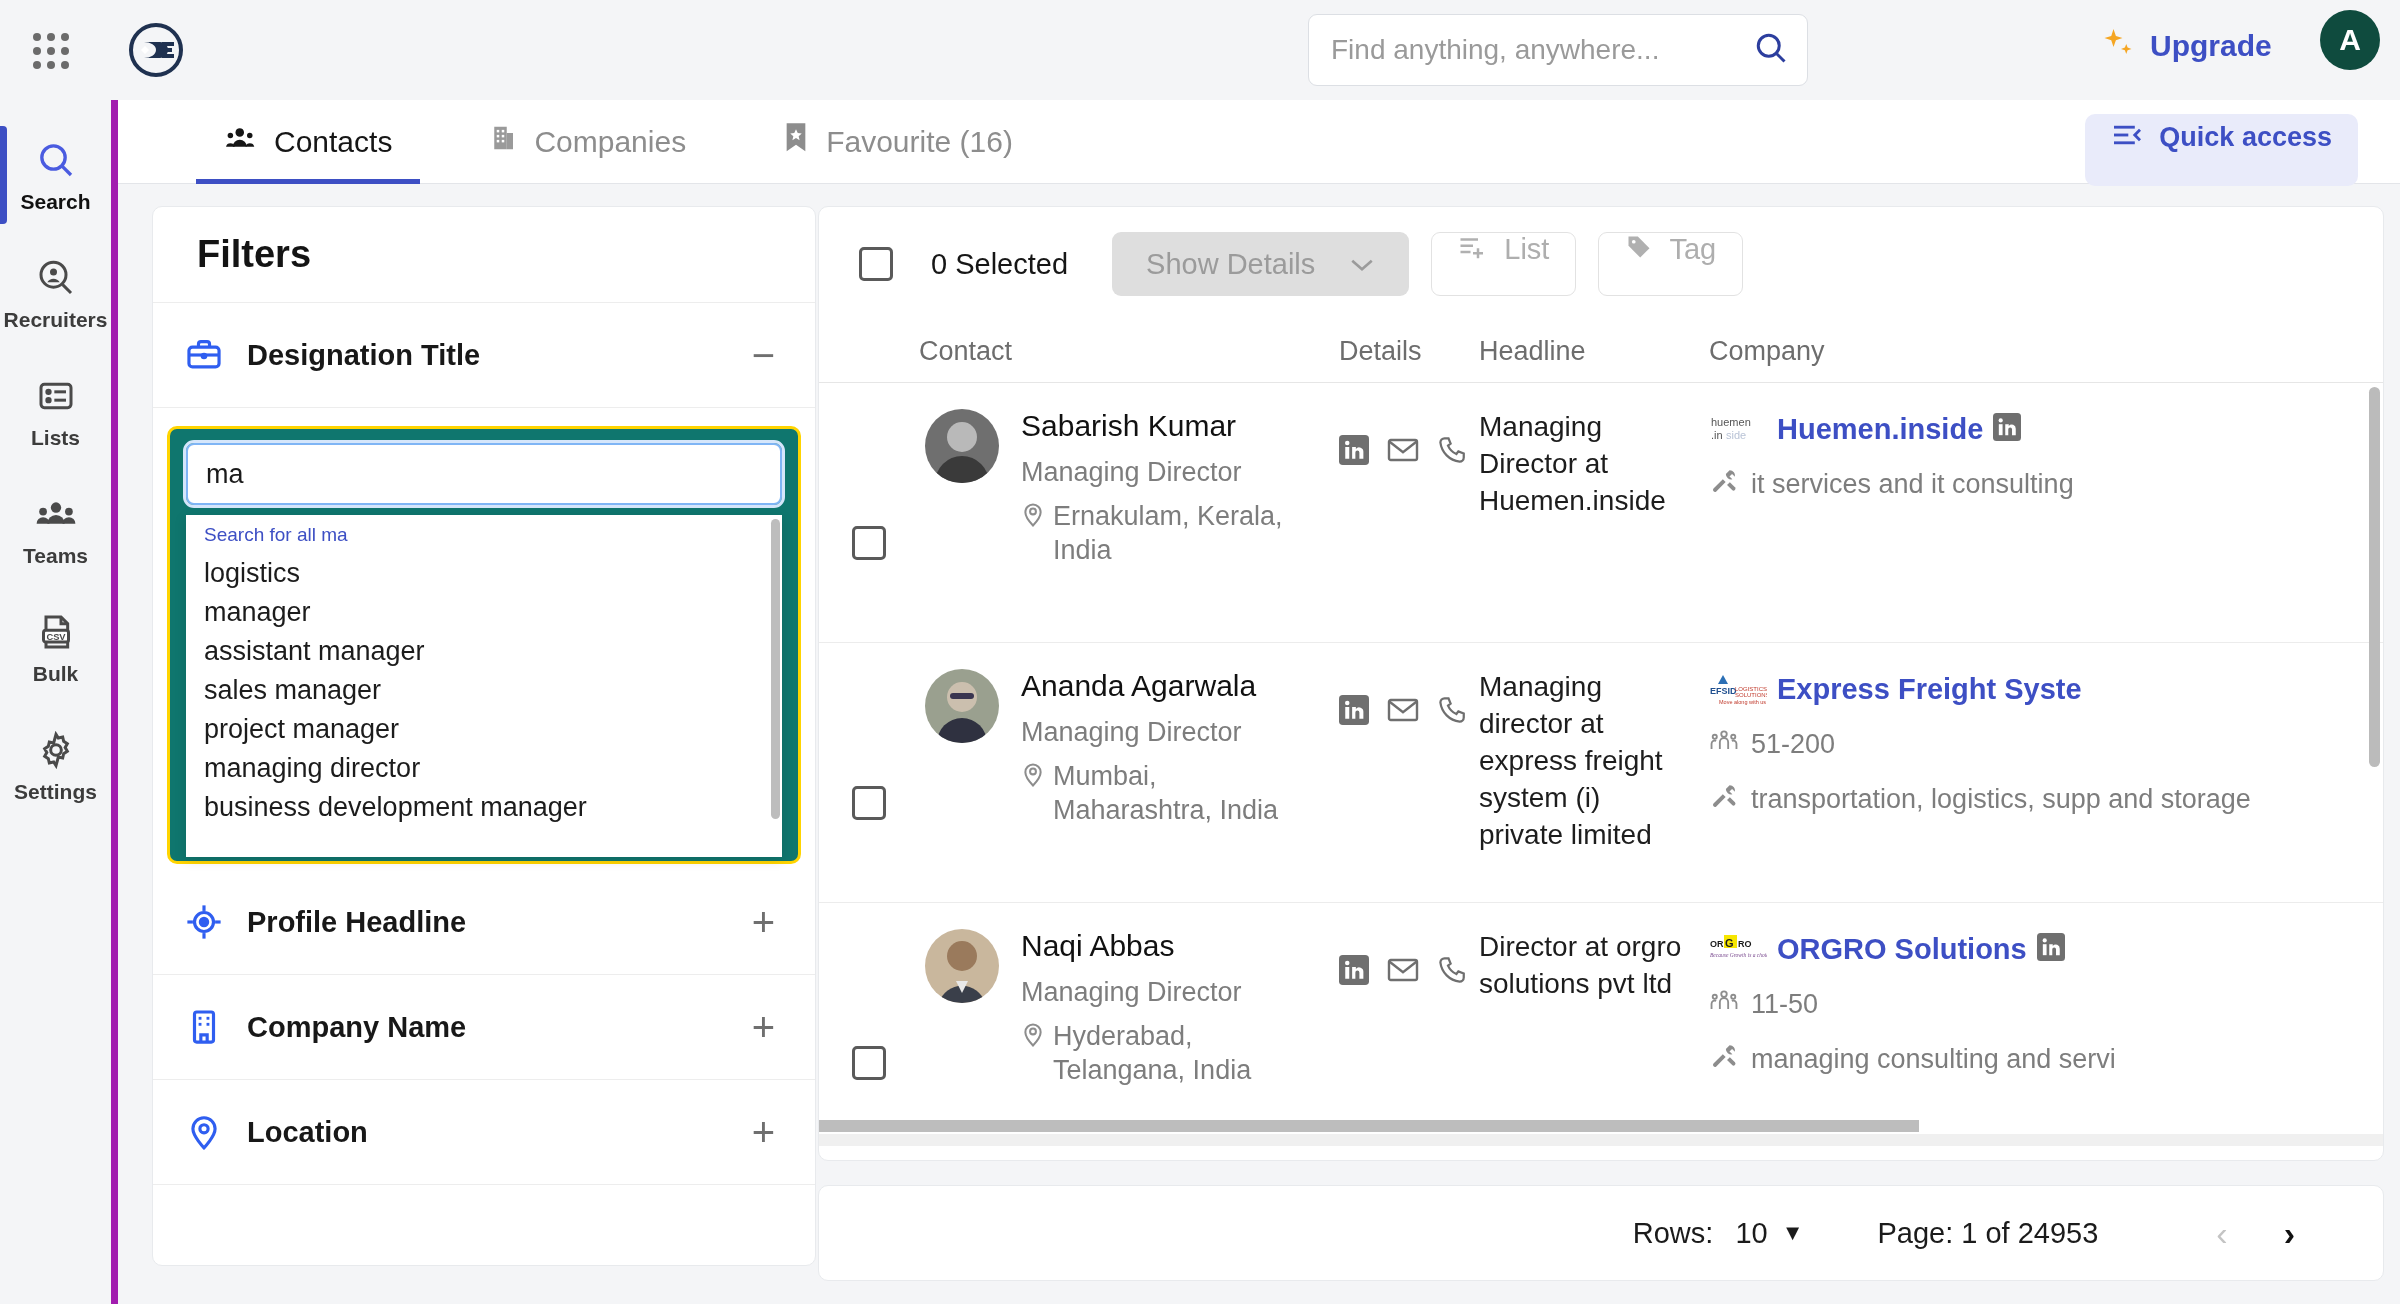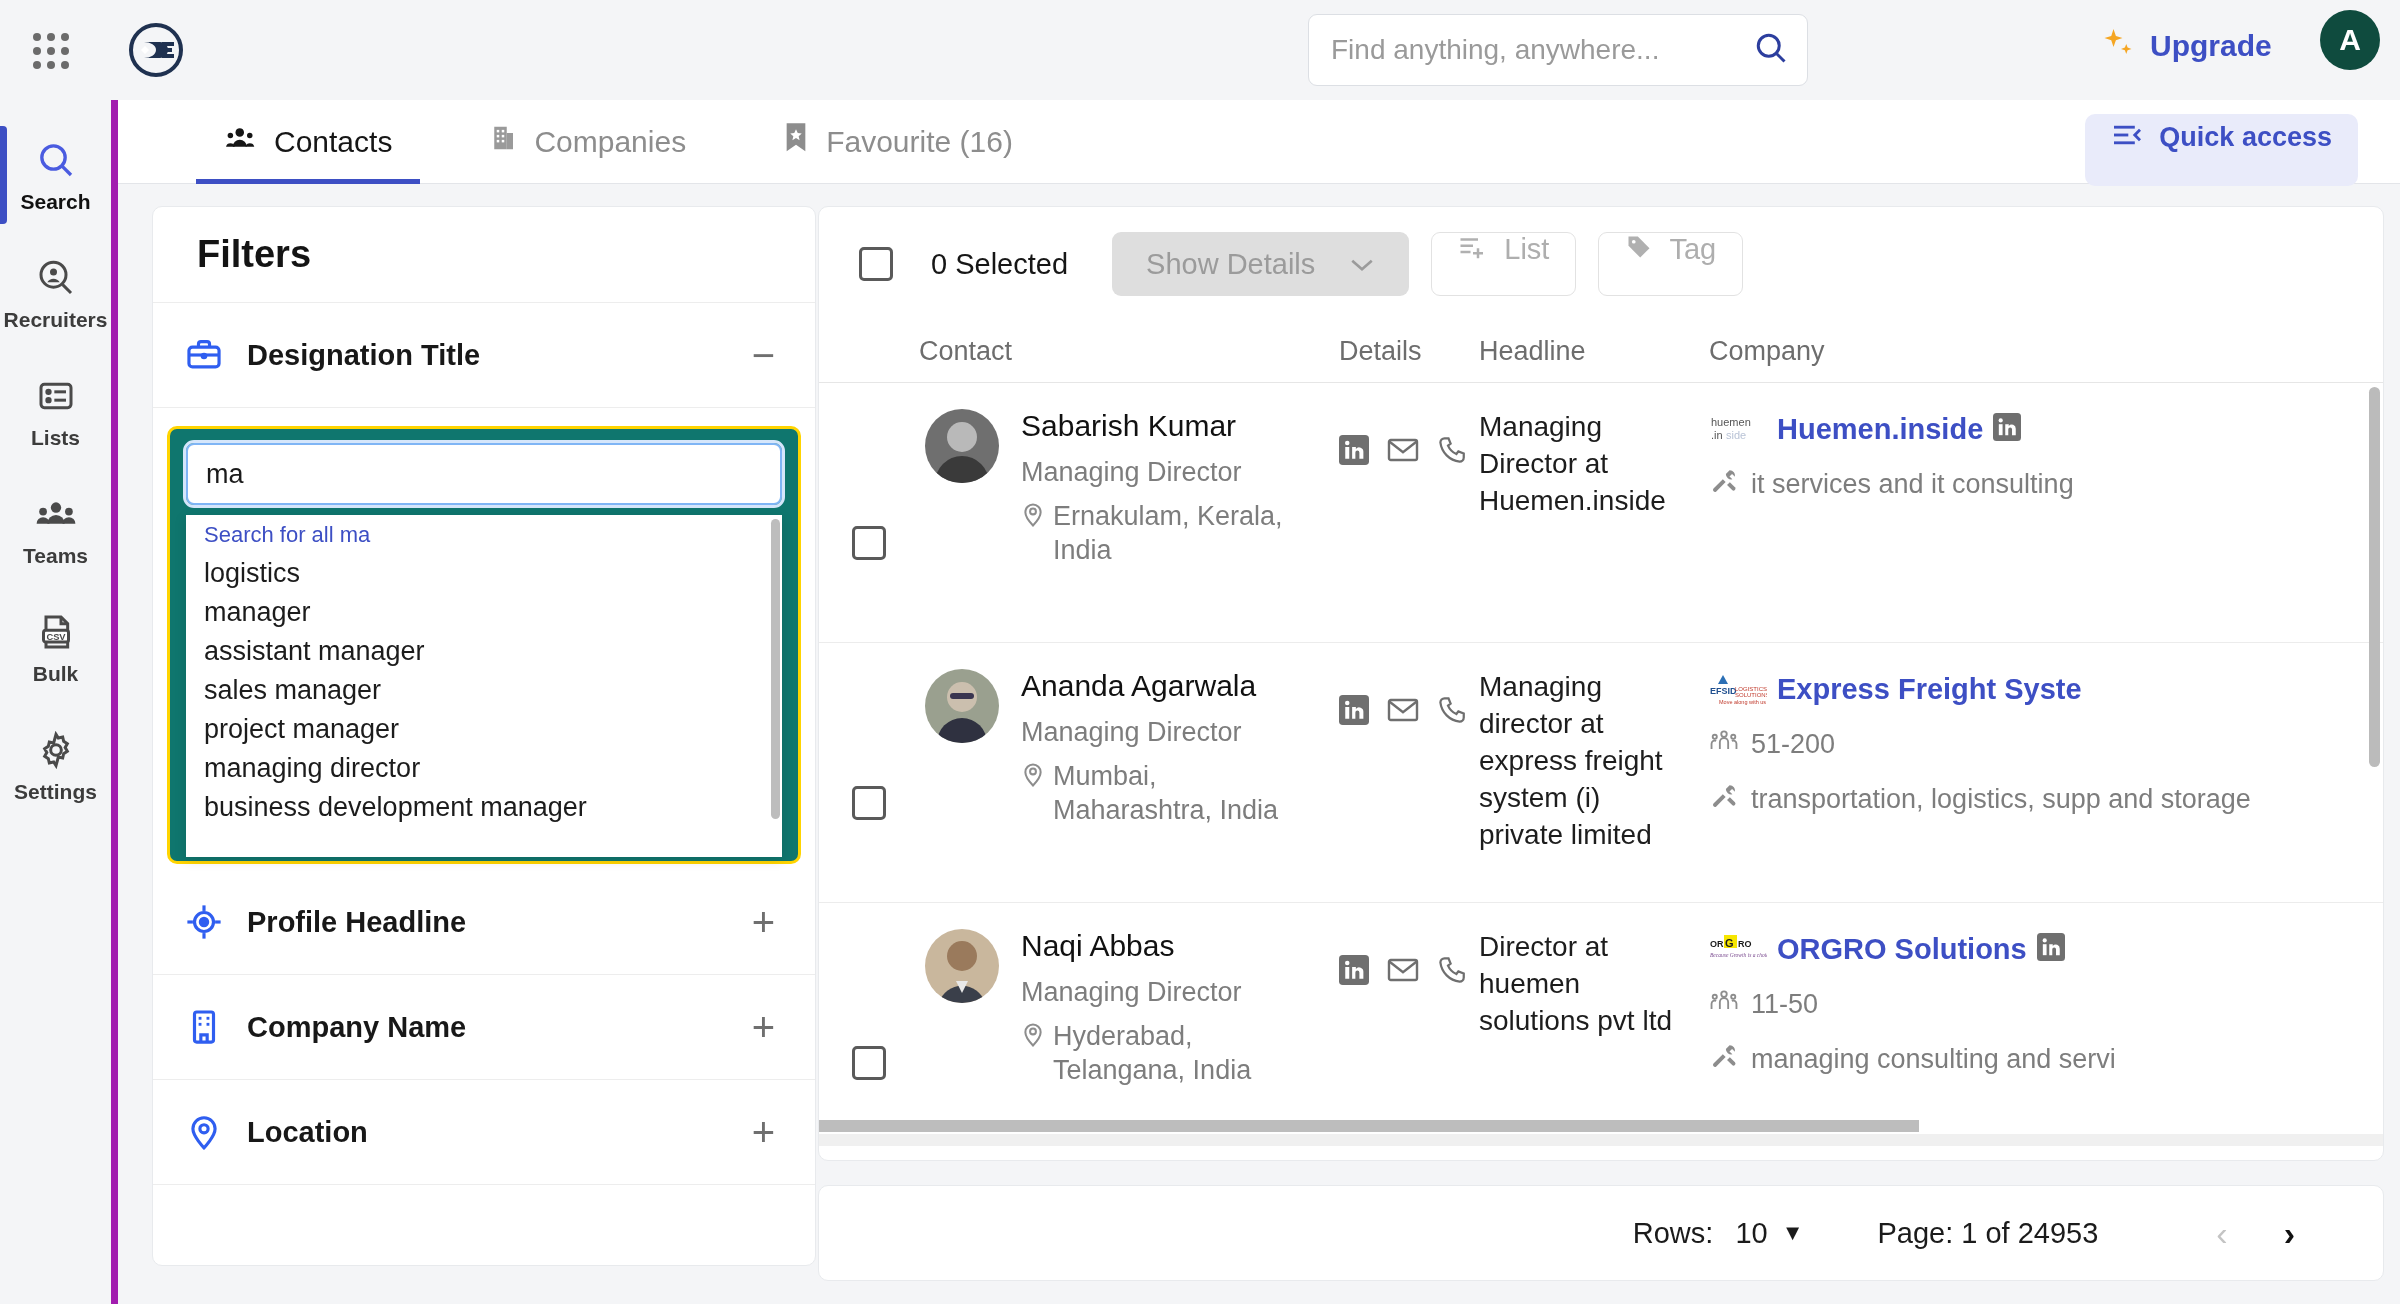--- a/index.html
+++ b/index.html
@@ -128,21 +128,21 @@
   .suggest-list {
     position: relative; margin-top: 10px; background: #fff;
     height: 342px; overflow: hidden;
     box-shadow: 0 3px 12px rgba(0,0,0,.12);
   }
   .suggest-scroll { position: absolute; right: 2px; top: 4px; width: 9px; height: 300px; background: #bdbdbd; border-radius: 5px; }
   .suggest-item {
     height: 39px; display: flex; align-items: center; padding-left: 18px;
     font-size: 27px; color: #1c1c1c; cursor: pointer;
   }
-  .suggest-item.first { color: #3d4fc4; font-size: 22px; }
+  .suggest-item.first { color: #3d4fc4; font-size: 19px; }
 
   
   .results-panel {
     position: absolute; left: 818px; top: 206px; width: 1566px; height: 955px;
     background: #fff; border: 1px solid #e8eaed; border-radius: 10px;
     overflow: hidden;
   }
   .results-toolbar {
     height: 114px; display: flex; align-items: center; padding-left: 40px; gap: 22px;
   }
@@ -720,21 +720,21 @@
             <polyline points="1.5,3.4 12,11.6 22.5,3.4"></polyline>
           </svg>
       </span>
       <span>
         <svg width="30" height="30" viewBox="0 0 24 24" fill="none" stroke="#6f6f6f" stroke-width="1.8">
           <path d="M6 2.6h3.2l1.7 4.3-2.1 1.6a12.8 12.8 0 0 0 6.7 6.7l1.6-2.1 4.3 1.7V18c0 1.8-1.5 3.3-3.3 3.3A17.6 17.6 0 0 1 2.7 5.9 3.3 3.3 0 0 1 6 2.6z"></path>
           </svg>
       </span>
     </div>
     <div class="c-headline">
-      <div class="headline-txt">Director at huemen solutions pvt ltd</div>
+      <div class="headline-txt">Director at orgro solutions pvt ltd</div>
     </div>
     <div class="c-company">
       <div class="co-top">
         <span class="co-logo">
           <svg width="58" height="40" viewBox="0 0 58 40">
             <rect x="15" y="6" width="13" height="13" fill="#f7e600"></rect>
             <text x="1" y="18" font-size="9" font-family="Liberation Sans" font-weight="bold" fill="#1a1a1a">OR</text>
             <text x="16" y="18" font-size="11" font-family="Liberation Sans" font-weight="bold" fill="#1a1a1a">G</text>
             <text x="29" y="18" font-size="9" font-family="Liberation Sans" font-weight="bold" fill="#1a1a1a">RO</text>
             <text x="1" y="28" font-size="5.5" font-family="Liberation Serif" font-style="italic" fill="#7a4a8f">Because Growth is a choice</text>

